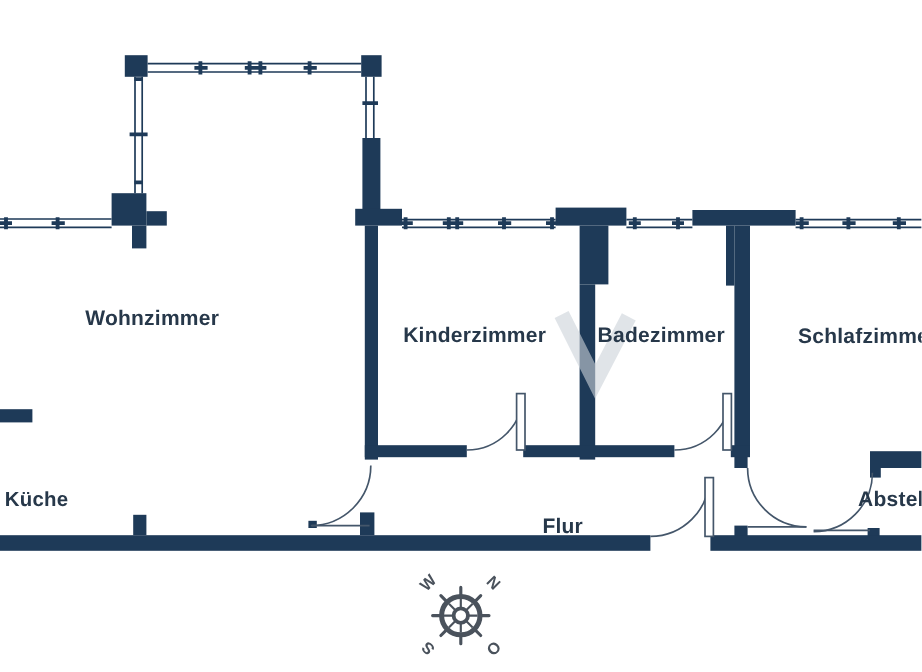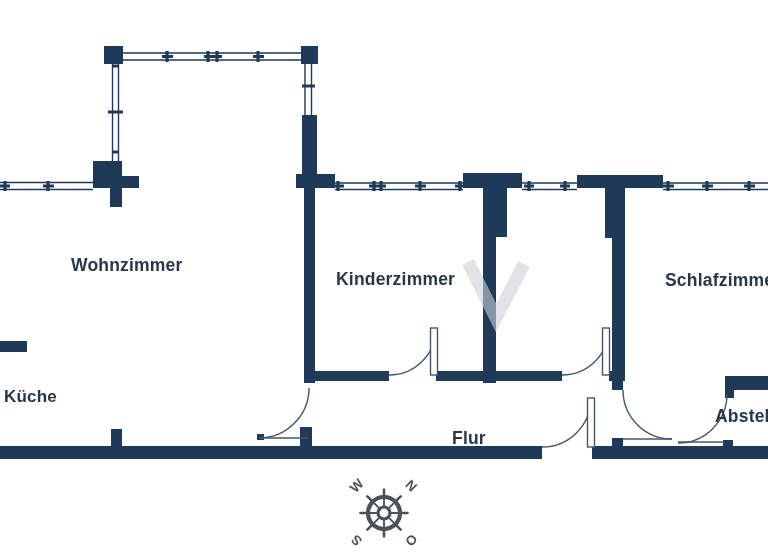--- a/index.html
+++ b/index.html
@@ -157,21 +157,22 @@
         <text transform="translate(357.1 539.9) rotate(225)" dy="4">S</text>
         <text transform="translate(357.1 486.1) rotate(-45)" dy="4">W</text>
       </g>
     </g>
   </svg>
 
   <div class="room-label" style="left:71px;top:257px;">Wohnzimmer</div>
 
   <div class="room-label" style="left:336px;top:271px;">Kinderzimmer</div>
 
+  <div class="room-label" style="left:498px;top:271px;">Badezimmer</div>
 
   <div class="room-label" style="left:665px;top:272px;">Schlafzimmer</div>
 
-  <div class="room-label small" style="left:4px;top:388px;">Küche</div>
+  <div class="room-label small" style="left:4px;top:408px;">Küche</div>
 
   <div class="room-label" style="left:452px;top:406px;margin-top:24px;">Flur</div>
 
   <div class="room-label" style="left:715px;top:408px;">Abstell</div>
 </div>
 
 </body></html>

